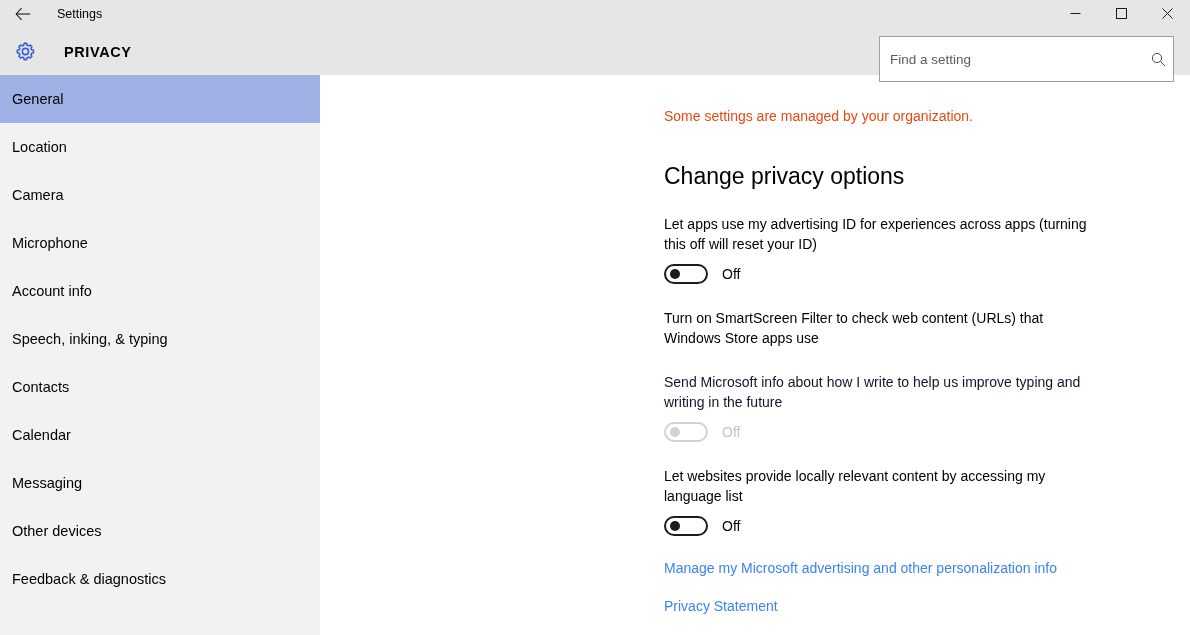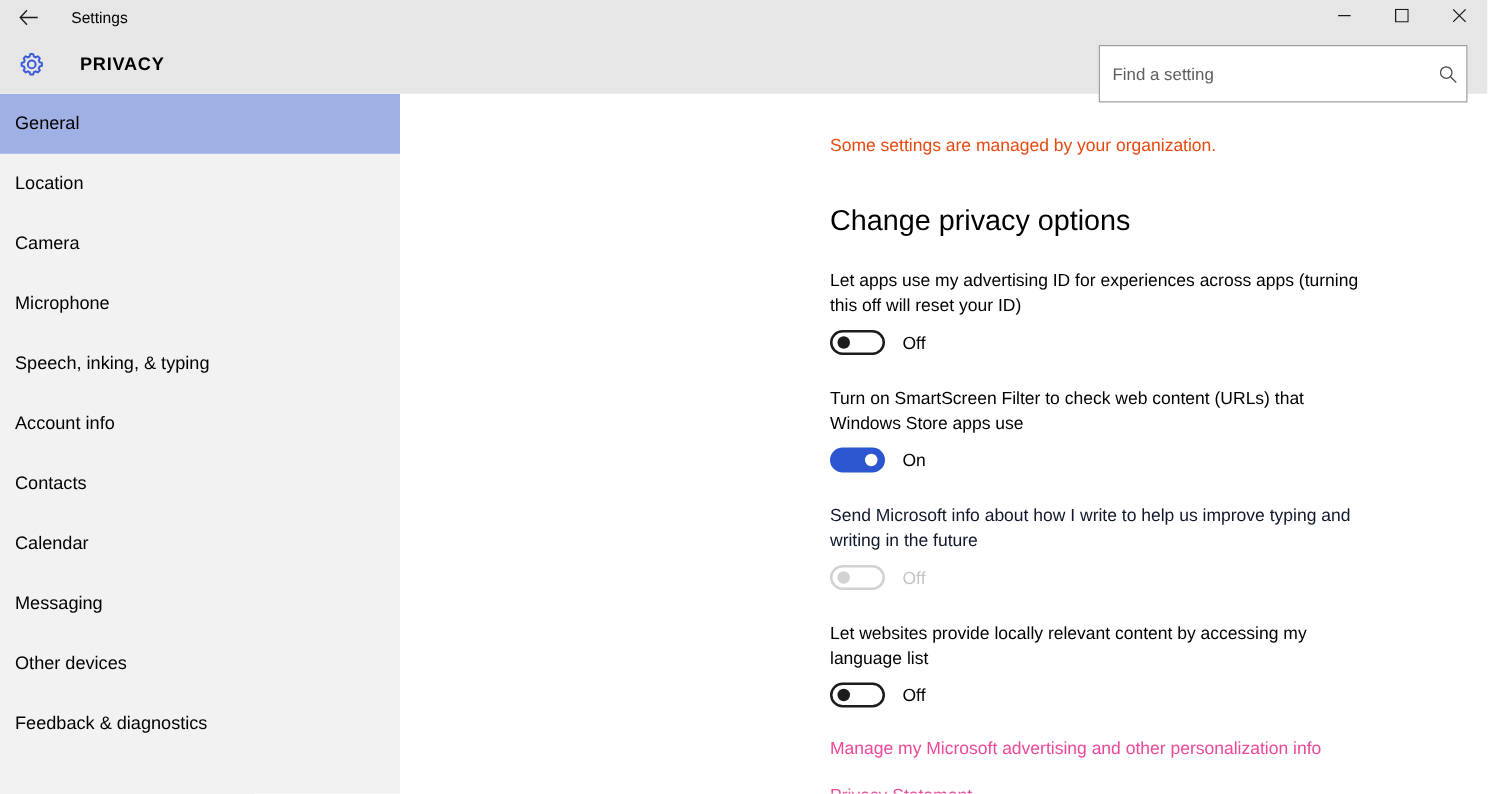--- a/index.html
+++ b/index.html
@@ -210,21 +210,21 @@
   .setting.disabled .toggle .knob { background: #d2d2d2; }
   .toggle-state {
     font-size: 14px;
     color: #000000;
     margin-left: 14px;
   }
   .setting.disabled .toggle-state { color: #c4c4c4; }
   .link {
     display: block;
     font-size: 14px;
-    color: #ec4899;
+    color: #3b82f6;
     text-decoration: none;
     margin-bottom: 22px;
     cursor: pointer;
     width: fit-content;
   }
 </style>
 </head>
 <body>
 
 <div class="titlebar">
@@ -292,24 +292,24 @@
     <div class="nav-item">
       <span>Location</span>
     </div>
     <div class="nav-item">
       <span>Camera</span>
     </div>
     <div class="nav-item">
       <span>Microphone</span>
     </div>
     <div class="nav-item">
+      <span>Account info</span>
+    </div>
+    <div class="nav-item">
       <span>Speech, inking, &amp; typing</span>
-    </div>
-    <div class="nav-item">
-      <span>Account info</span>
     </div>
     <div class="nav-item">
       <span>Contacts</span>
     </div>
     <div class="nav-item">
       <span>Calendar</span>
     </div>
     <div class="nav-item">
       <span>Messaging</span>
     </div>
@@ -333,26 +333,20 @@
         <div class="toggle-row">
           <div class="toggle">
             <div class="knob"></div>
           </div>
           <span class="toggle-state">Off</span>
         </div>
       </div>
 
       <div class="setting">
         <div class="setting-label">Turn on SmartScreen Filter to check web content (URLs) that Windows Store apps use</div>
-        <div class="toggle-row">
-          <div class="toggle on">
-            <div class="knob"></div>
-          </div>
-          <span class="toggle-state">On</span>
-        </div>
       </div>
 
       <div class="setting disabled">
         <div class="setting-label">Send Microsoft info about how I write to help us improve typing and writing in the future</div>
         <div class="toggle-row">
           <div class="toggle">
             <div class="knob"></div>
           </div>
           <span class="toggle-state">Off</span>
         </div>

